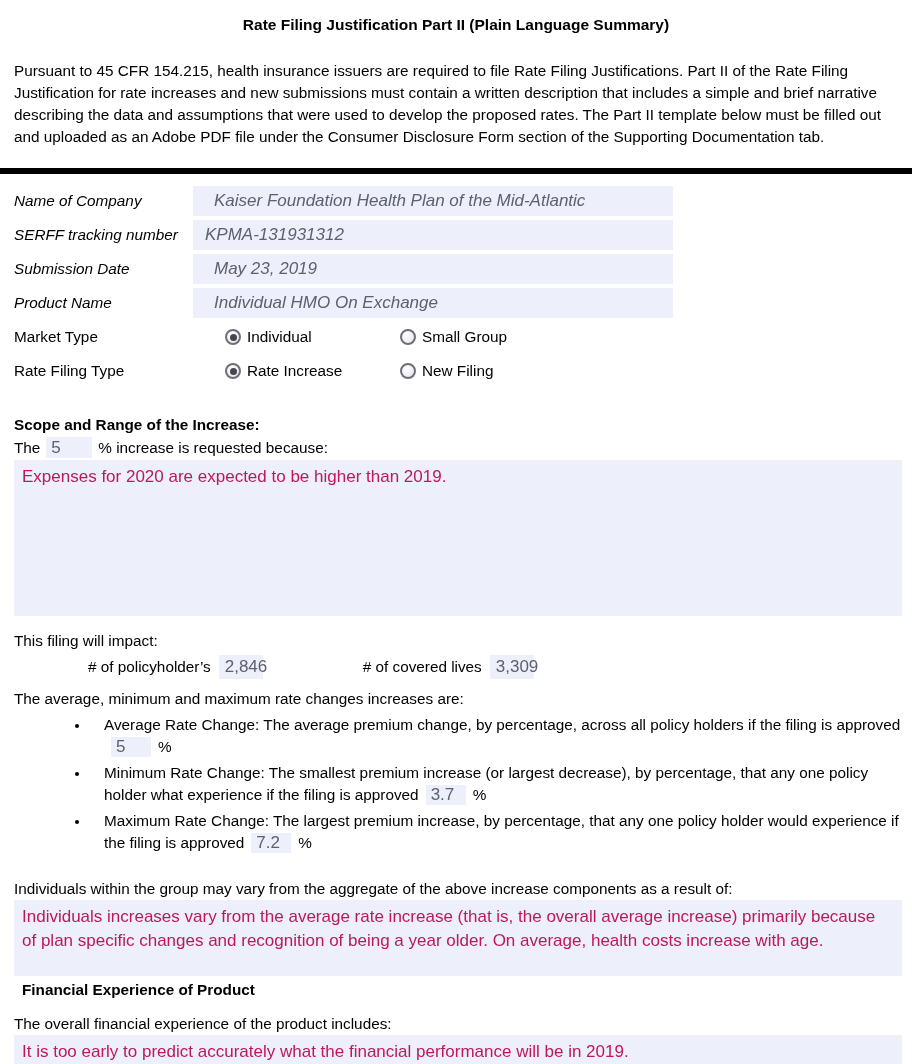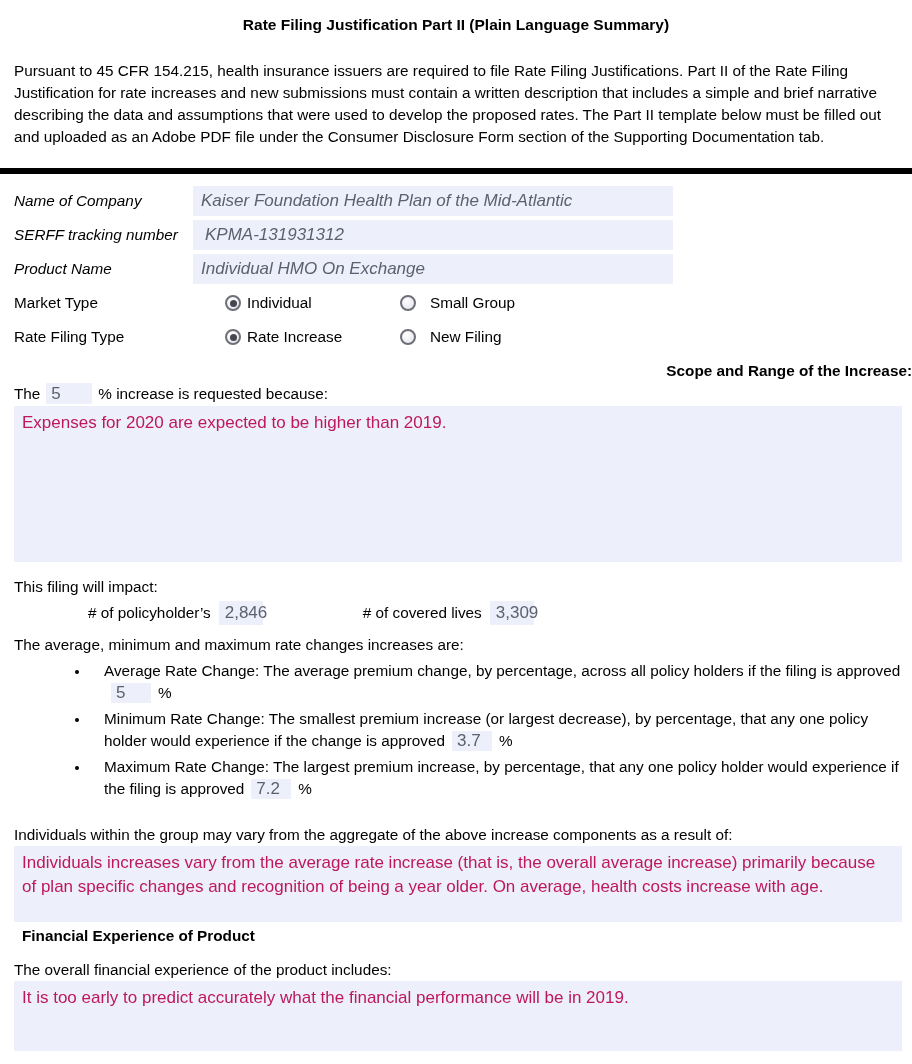--- a/index.html
+++ b/index.html
@@ -22,47 +22,47 @@
   .rule { margin-top: 20px; height: 6px; background: #000; width: 100%; }
 
   .form-area { margin: 10px 0 0 14px; }
   .form-row {
     display: grid; grid-template-columns: 179px 480px;
     align-items: center; height: 34px; font-style: italic;
   }
   .form-label { font-size: 15.3px; }
   .field-box {
     background: #edeffa; height: 30px; line-height: 30px;
-    padding-left: 8px; font-size: 17px; color: #5b6170;
+    padding-left: 21px; font-size: 17px; color: #5b6170;
     overflow: hidden; white-space: nowrap;
   }
   .field-box.pad-more { padding-left: 12px; }
 
   .radio-row {
     display: grid; grid-template-columns: 179px auto;
     align-items: center; height: 34px;
   }
   .radio-group { display: flex; align-items: center; }
   .radio-option { display: flex; align-items: center; width: 143px; margin-left: 32px; }
-  .radio-option + .radio-option { width: auto; gap: 8px; }
+  .radio-option + .radio-option { width: auto; }
   .radio-circle {
     width: 16px; height: 16px; border-radius: 50%;
     border: 2px solid #6f6f78;
     background: radial-gradient(circle at 35% 30%, #ffffff, #e2e2ee);
     display: inline-flex; align-items: center; justify-content: center;
     margin-right: 6px; flex: 0 0 auto;
   }
   .radio-circle .dot { display: none; }
   .radio-circle.selected .dot {
     display: block; width: 7px; height: 7px; border-radius: 50%;
     background: #46464e;
   }
   .radio-label { font-size: 15.3px; }
 
-  .section-heading { font-weight: bold; font-size: 15.3px; margin: 8px 0 0 14px; text-align: right; }
+  .section-heading { font-weight: bold; font-size: 15.3px; margin: 28px 0 0 14px; }
   .inline-sentence { margin: 3px 0 0 14px; font-size: 15.3px; display: flex; align-items: center; }
   .inline-box {
     display: inline-block; background: #edeffa; color: #5b6170;
     font-size: 17px; line-height: 21px; height: 21px;
     min-width: 46px; padding-left: 5px; margin: 0 6px 0 6px;
     vertical-align: middle; white-space: nowrap;
   }
   .textarea-box {
     margin: 2px 10px 0 14px; background: #edeffa;
     color: #be185d; font-size: 17px; line-height: 24px;
@@ -118,20 +118,24 @@
     <div class="form-row">
       <div class="form-label">Name of Company</div>
       <div class="field-box">Kaiser Foundation Health Plan of the Mid-Atlantic</div>
     </div>
 
     <div class="form-row">
       <div class="form-label">SERFF tracking number</div>
       <div class="field-box pad-more">KPMA-131931312</div>
     </div>
 
+    <div class="form-row">
+      <div class="form-label">Submission Date</div>
+      <div class="field-box">May 23, 2019</div>
+    </div>
 
     <div class="form-row">
       <div class="form-label">Product Name</div>
       <div class="field-box">Individual HMO On Exchange</div>
     </div>
 
     <div class="radio-row">
       <div class="form-label">Market Type</div>
       <div class="radio-group">
         <div class="radio-option">
@@ -185,21 +189,21 @@
     <span class="num-box">3,309</span>
   </div>
 
   <div class="rates-heading">The average, minimum and maximum rate changes increases are:</div>
 
   <ul class="bullet-list">
     <li>
       <span>Average Rate Change: The average premium change, by percentage, across all policy holders if the filing is approved</span><span class="bullet-box">5</span><span>%</span>
     </li>
     <li>
-      <span>Minimum Rate Change: The smallest premium increase (or largest decrease), by percentage, that any one policy holder would experience if the change is approved</span><span class="bullet-box">3.7</span><span>%</span>
+      <span>Minimum Rate Change: The smallest premium increase (or largest decrease), by percentage, that any one policy holder what experience if the filing is approved</span><span class="bullet-box">3.7</span><span>%</span>
     </li>
     <li>
       <span>Maximum Rate Change: The largest premium increase, by percentage, that any one policy holder would experience if the filing is approved</span><span class="bullet-box">7.2</span><span>%</span>
     </li>
   </ul>
 
   <div class="variance-heading">Individuals within the group may vary from the aggregate of the above increase components as a result of:</div>
 
   <div class="textarea-box textarea-mid">Individuals increases vary from the average rate increase (that is, the overall average increase) primarily because of plan specific changes and recognition of being a year older. On average, health costs increase with age.</div>
 

